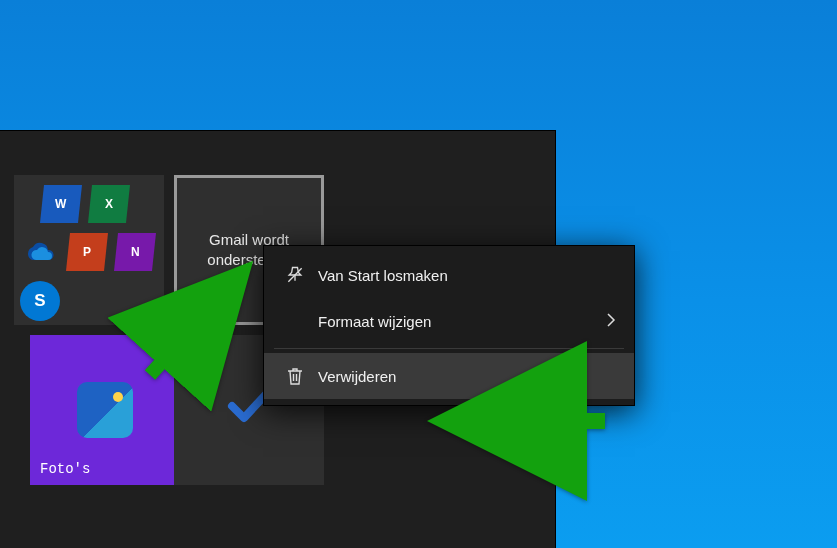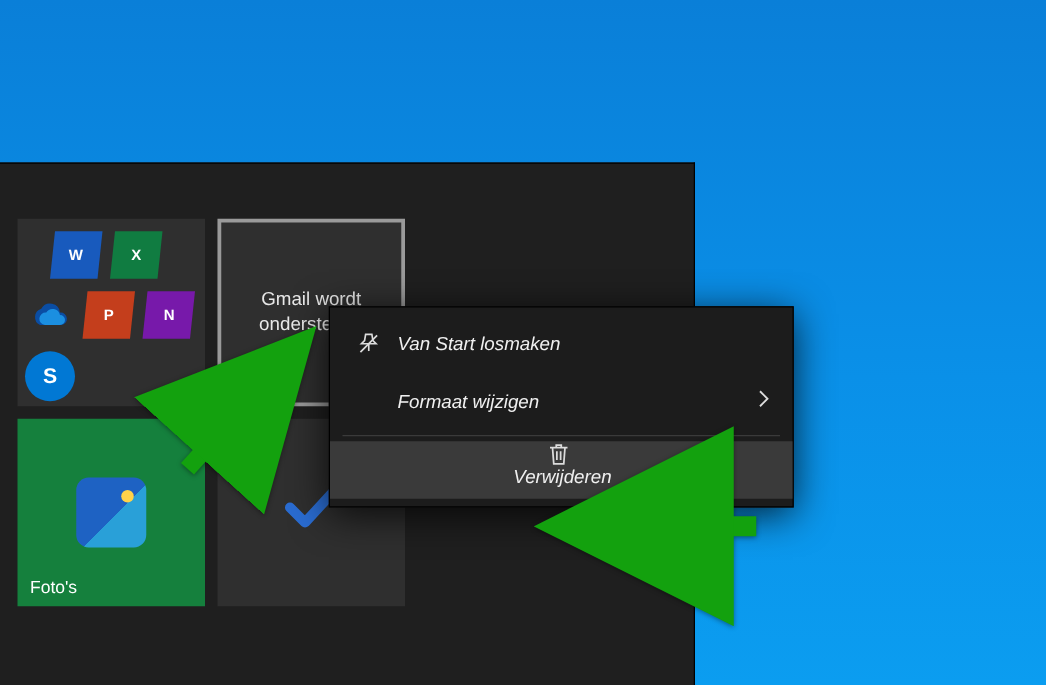--- a/index.html
+++ b/index.html
@@ -15,34 +15,34 @@
   .mini{width:38px;height:38px;display:flex;align-items:center;justify-content:center;
     font-size:12px;font-weight:600;}
 
   .tile-mail{position:absolute;left:160px;top:0;width:150px;height:150px;
     background:#2f2f2f;border:3px solid #9a9a9a;box-sizing:border-box;
     display:flex;flex-direction:column;justify-content:center;align-items:center;
     text-align:center;padding:8px;}
   .tile-mail .msg{font-size:15px;color:#e8e8e8;line-height:1.35;}
   .tile-mail .app{position:absolute;left:10px;bottom:6px;font-size:14px;color:#e8e8e8;}
 
-  .tile-photos{position:absolute;left:0;top:160px;width:150px;height:150px;
-    background:#15803d;display:flex;align-items:center;justify-content:center;}
+  .tile-photos{position:absolute;left:16px;top:160px;width:150px;height:150px;
+    background:#6d28d9;display:flex;align-items:center;justify-content:center;font-family:Liberation Mono, monospace;}
   .tile-photos .lbl{position:absolute;left:10px;bottom:8px;font-size:14px;}
 
   .tile-tasks{position:absolute;left:160px;top:160px;width:150px;height:150px;
     background:#2f2f2f;display:flex;align-items:center;justify-content:center;}
 
   .ctx{position:absolute;left:263px;top:245px;width:370px;background:#1c1c1c;
     box-shadow:0 6px 30px rgba(0,0,0,0.8);border:1px solid #000;padding:6px 0;}
   .ctx-item{display:flex;align-items:center;height:46px;padding:0 18px 0 14px;
     font-size:15px;color:#f0f0f0;}
-  .ctx-item.highlight{background:#3a3a3a;flex-direction:column;}
+  .ctx-item.highlight{background:#3a3a3a;}
   .ctx-ico{width:34px;display:flex;justify-content:center;color:#dcdcdc;}
-  .ctx-label{flex:1;padding-left:6px;font-style:italic;}
+  .ctx-label{flex:1;padding-left:6px;}
   .ctx-chev{color:#dcdcdc;}
   .ctx-sep{height:1px;background:#3a3a3a;margin:4px 10px;}
 
   .arrow{position:absolute;filter:drop-shadow(0 1px 2px rgba(0,0,0,0.4));}
   .arrow svg{display:block;}
 
   
   .word {background:#185abd;transform:skewX(-6deg);} .word span{transform:skewX(6deg);}
   .excel{background:#107c41;transform:skewX(-6deg);} .excel span{transform:skewX(6deg);}
   .pp   {background:#c43e1c;transform:skewX(-6deg);} .pp span{transform:skewX(6deg);}

